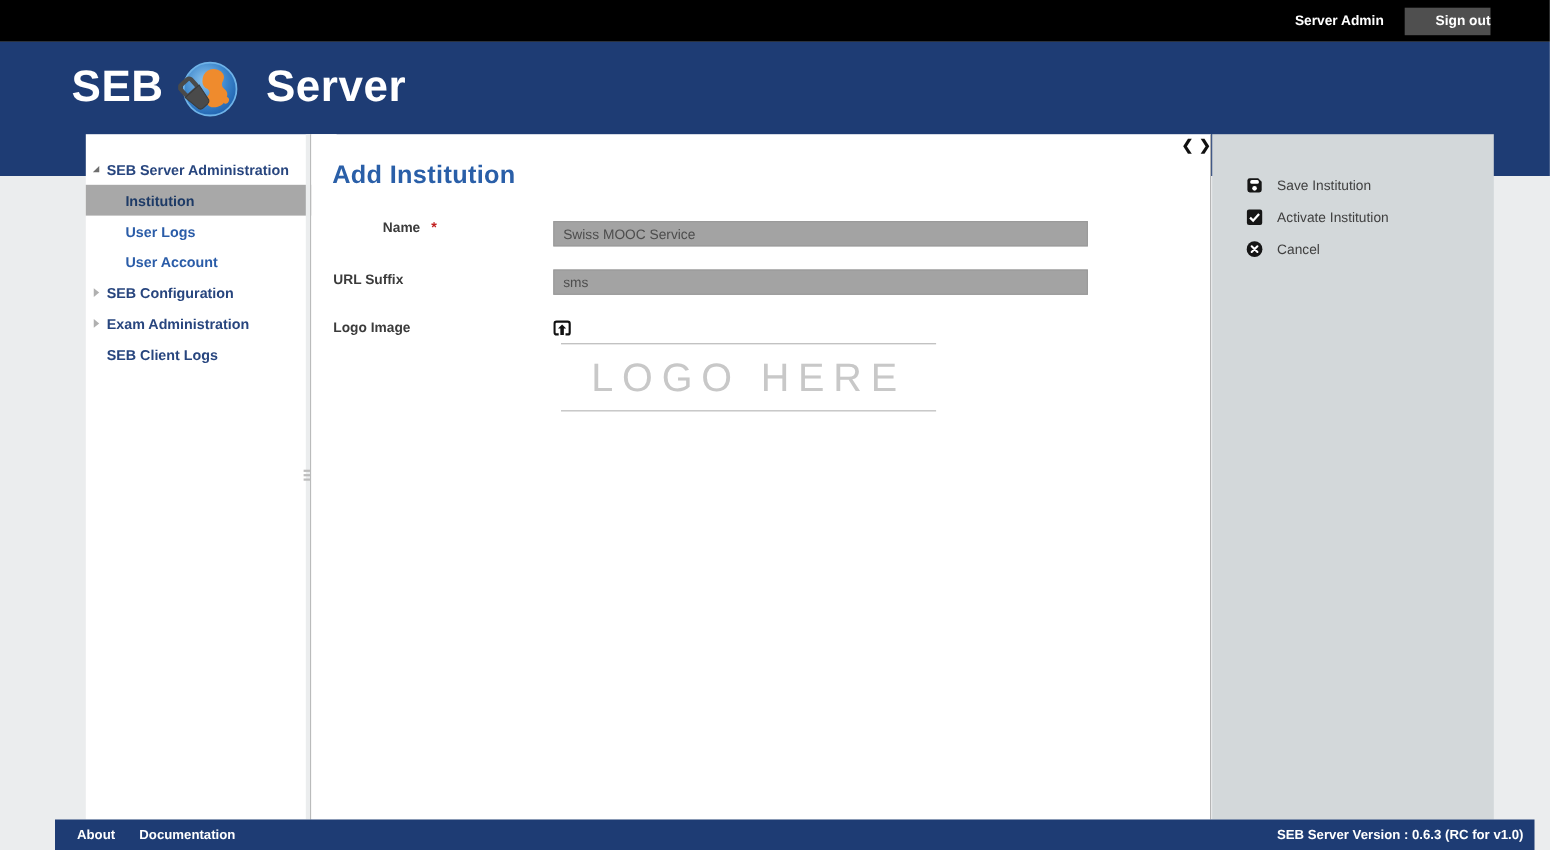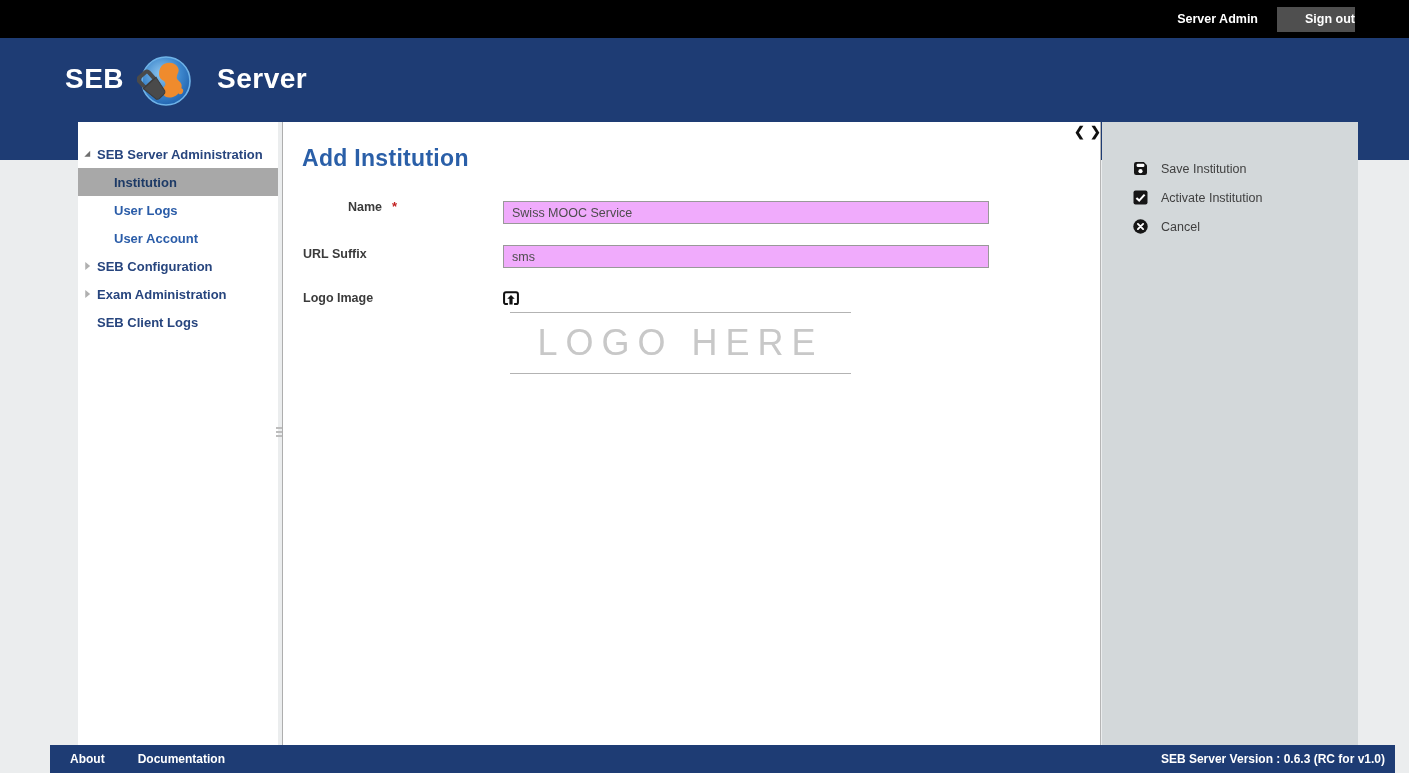--- a/index.html
+++ b/index.html
@@ -22,21 +22,21 @@
     font-size:12.5px; font-weight:bold; display:flex; align-items:center;
     justify-content:center; cursor:pointer; border:none; font-family:inherit;padding-left:28px;
   }
 
   
   .header-band {
     position:absolute; left:0; top:38px; width:1409px; height:122px;
     background:#1e3c74;
   }
   .brand { position:absolute; left:65px; top:13px; height:56px; display:flex; align-items:center; }
-  .brand .brand-text { color:#fff; font-size:28px; font-weight:bold; letter-spacing:0.5px; }
+  .brand .brand-text { color:#fff; font-size:40px; font-weight:bold; letter-spacing:0.5px; }
   .brand .globe { width:56px; height:58px; margin:0 24px 0 13px; }
 
   
   .sidebar {
     position:absolute; left:50px; top:122px; width:228px; height:623px;
     background:#fff; padding-top:18px;margin-left:28px;
   }
   .sash {
     position:absolute; top:122px; width:5px; height:623px;
     background:#ebedee; border-right:1px solid #aeaeae;
@@ -80,21 +80,21 @@
     position:absolute; left:19px; top:23px;
     font-size:23px; color:#2a5fa8; letter-spacing:0.3px;
   }
   .fld-label {
     position:absolute; left:20px; font-size:12.5px; font-weight:bold; color:#3b3b3b;
     white-space:nowrap;
   }
   .req { color:#c22020; margin-left:10px; font-size:13px; }
   .txt-input {
     position:absolute; left:220px; width:486px; height:23px;
-    border:1px solid #999; background:#f0abfc; color:#4d4d4d;
+    border:1px solid #999; background:#a3a3a3; color:#4d4d4d;
     font-size:12.5px; font-family:inherit; padding:0 8px;
   }
   .lbl-1 { top:77px;margin-left:45px; }  .inp-1 { top:79px; }
   .lbl-2 { top:125px; } .inp-2 { top:123px; }
   .lbl-3 { top:169px; }
   .upload-btn { position:absolute; left:220px; top:168px; width:16px; height:16px; cursor:pointer; }
   .logo-box {
     position:absolute; left:227px; top:190px; width:341px; height:62px;
     border-top:1px solid #b3b3b3; border-bottom:1px solid #b3b3b3;
     display:flex; align-items:center; justify-content:center;
@@ -108,21 +108,21 @@
     height:29px; display:flex; align-items:center; gap:13px;
     padding-left:31px; cursor:pointer;
   }
   .action-row .a-icon { width:15px; height:15px; flex:none; }
   .action-row .a-label { font-size:12.5px; color:#3f3f3f; }
 
   
   .footer {
     position:absolute; left:50px; top:745px; width:1345px; height:28px;
     background:#1e3c74; display:flex; align-items:center;
-    padding:0 10px 0 20px; gap:33px;
+    padding:0 10px 0 20px; gap:22px;
   }
   .footer a { color:#fff; font-size:12px; font-weight:bold; text-decoration:none; cursor:pointer; }
   .footer .version { margin-left:auto; color:#fff; font-size:12px; font-weight:bold; }
 </style>
 </head>
 <body>
 
 <div class="topbar">
   <span class="user">Server Admin</span>
   <button class="signout-btn">Sign out</button>

